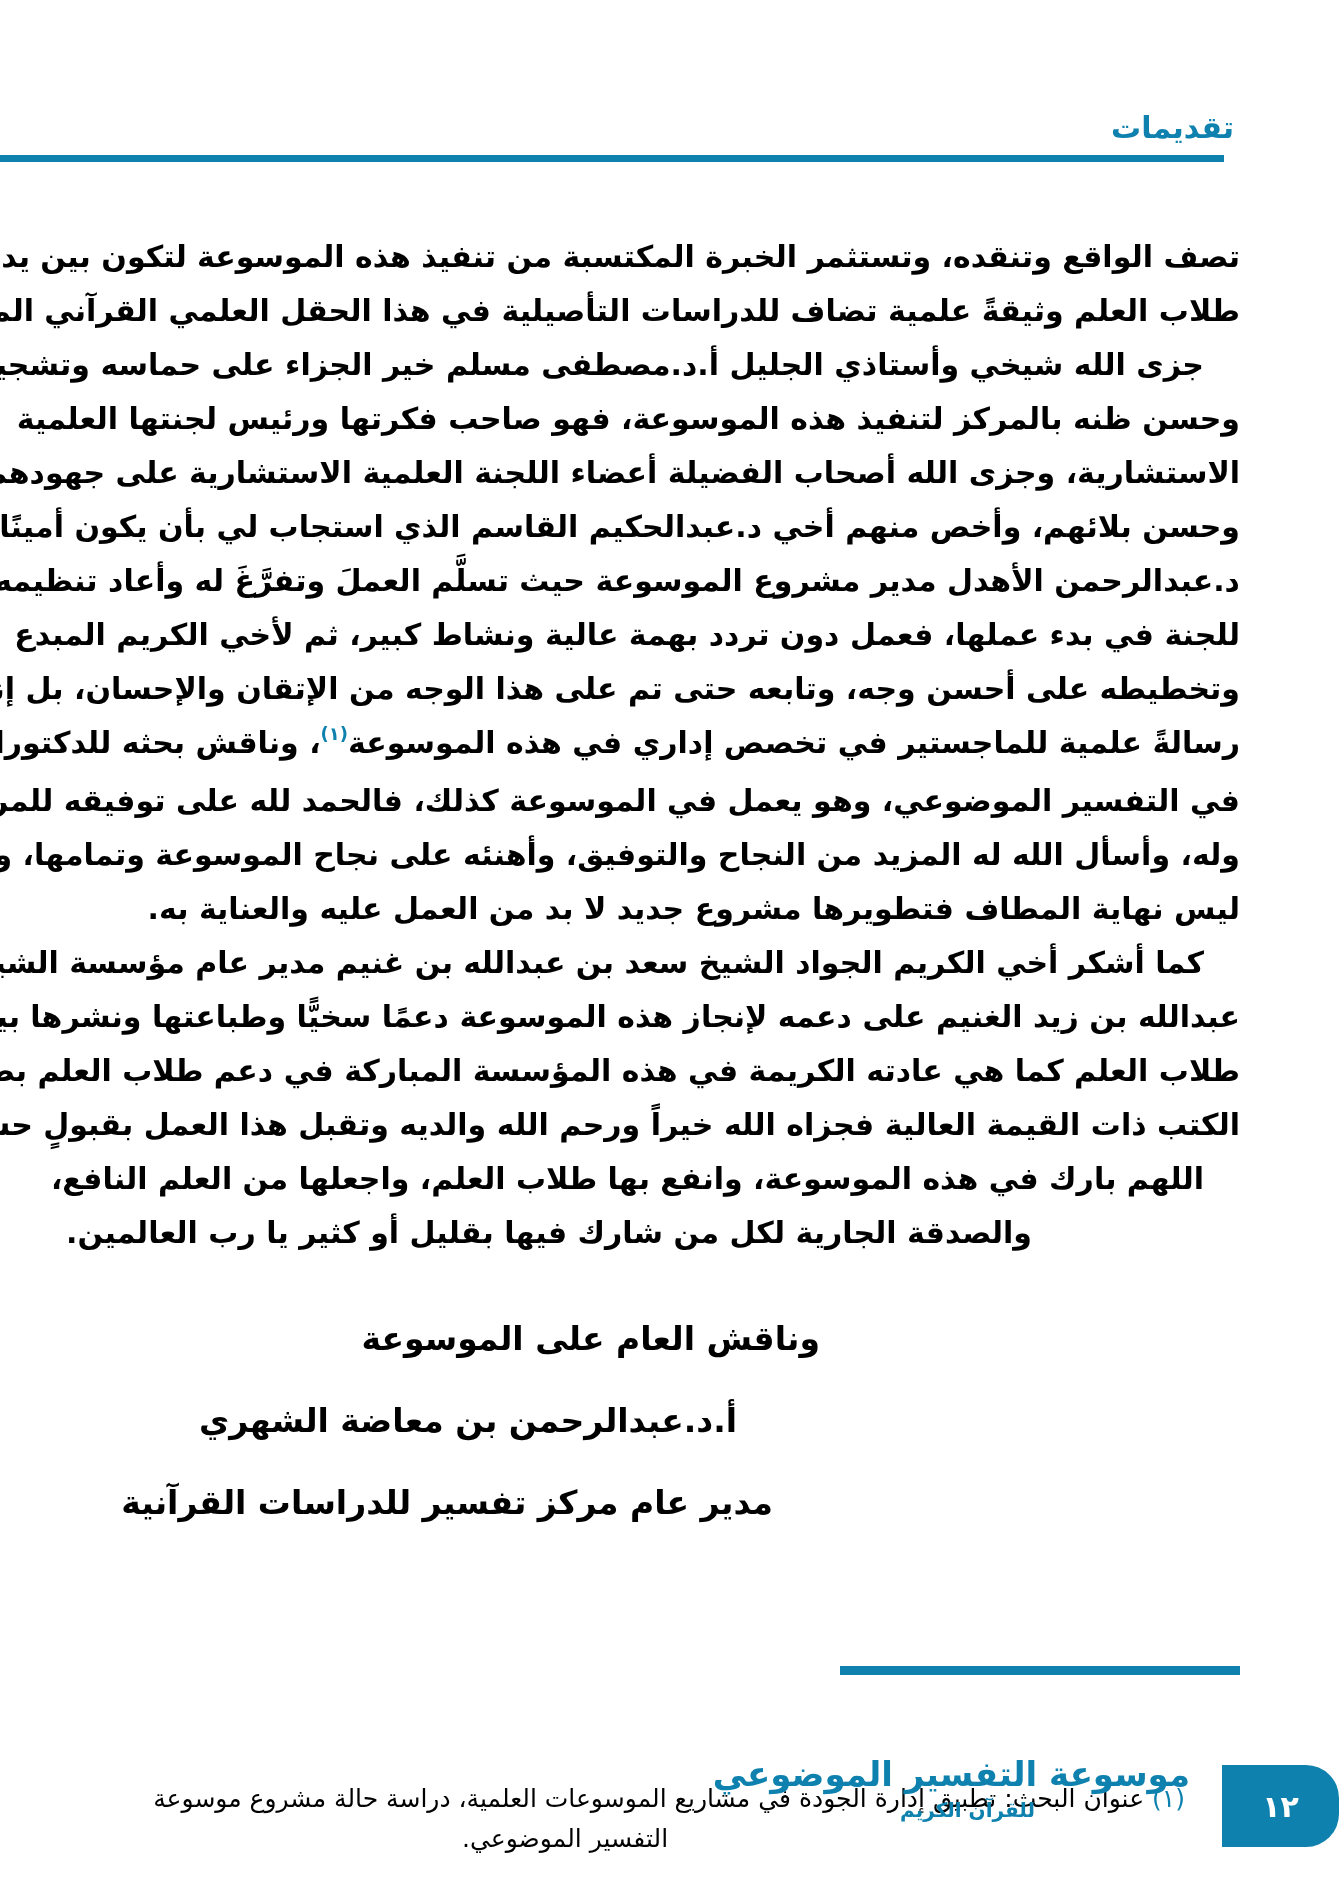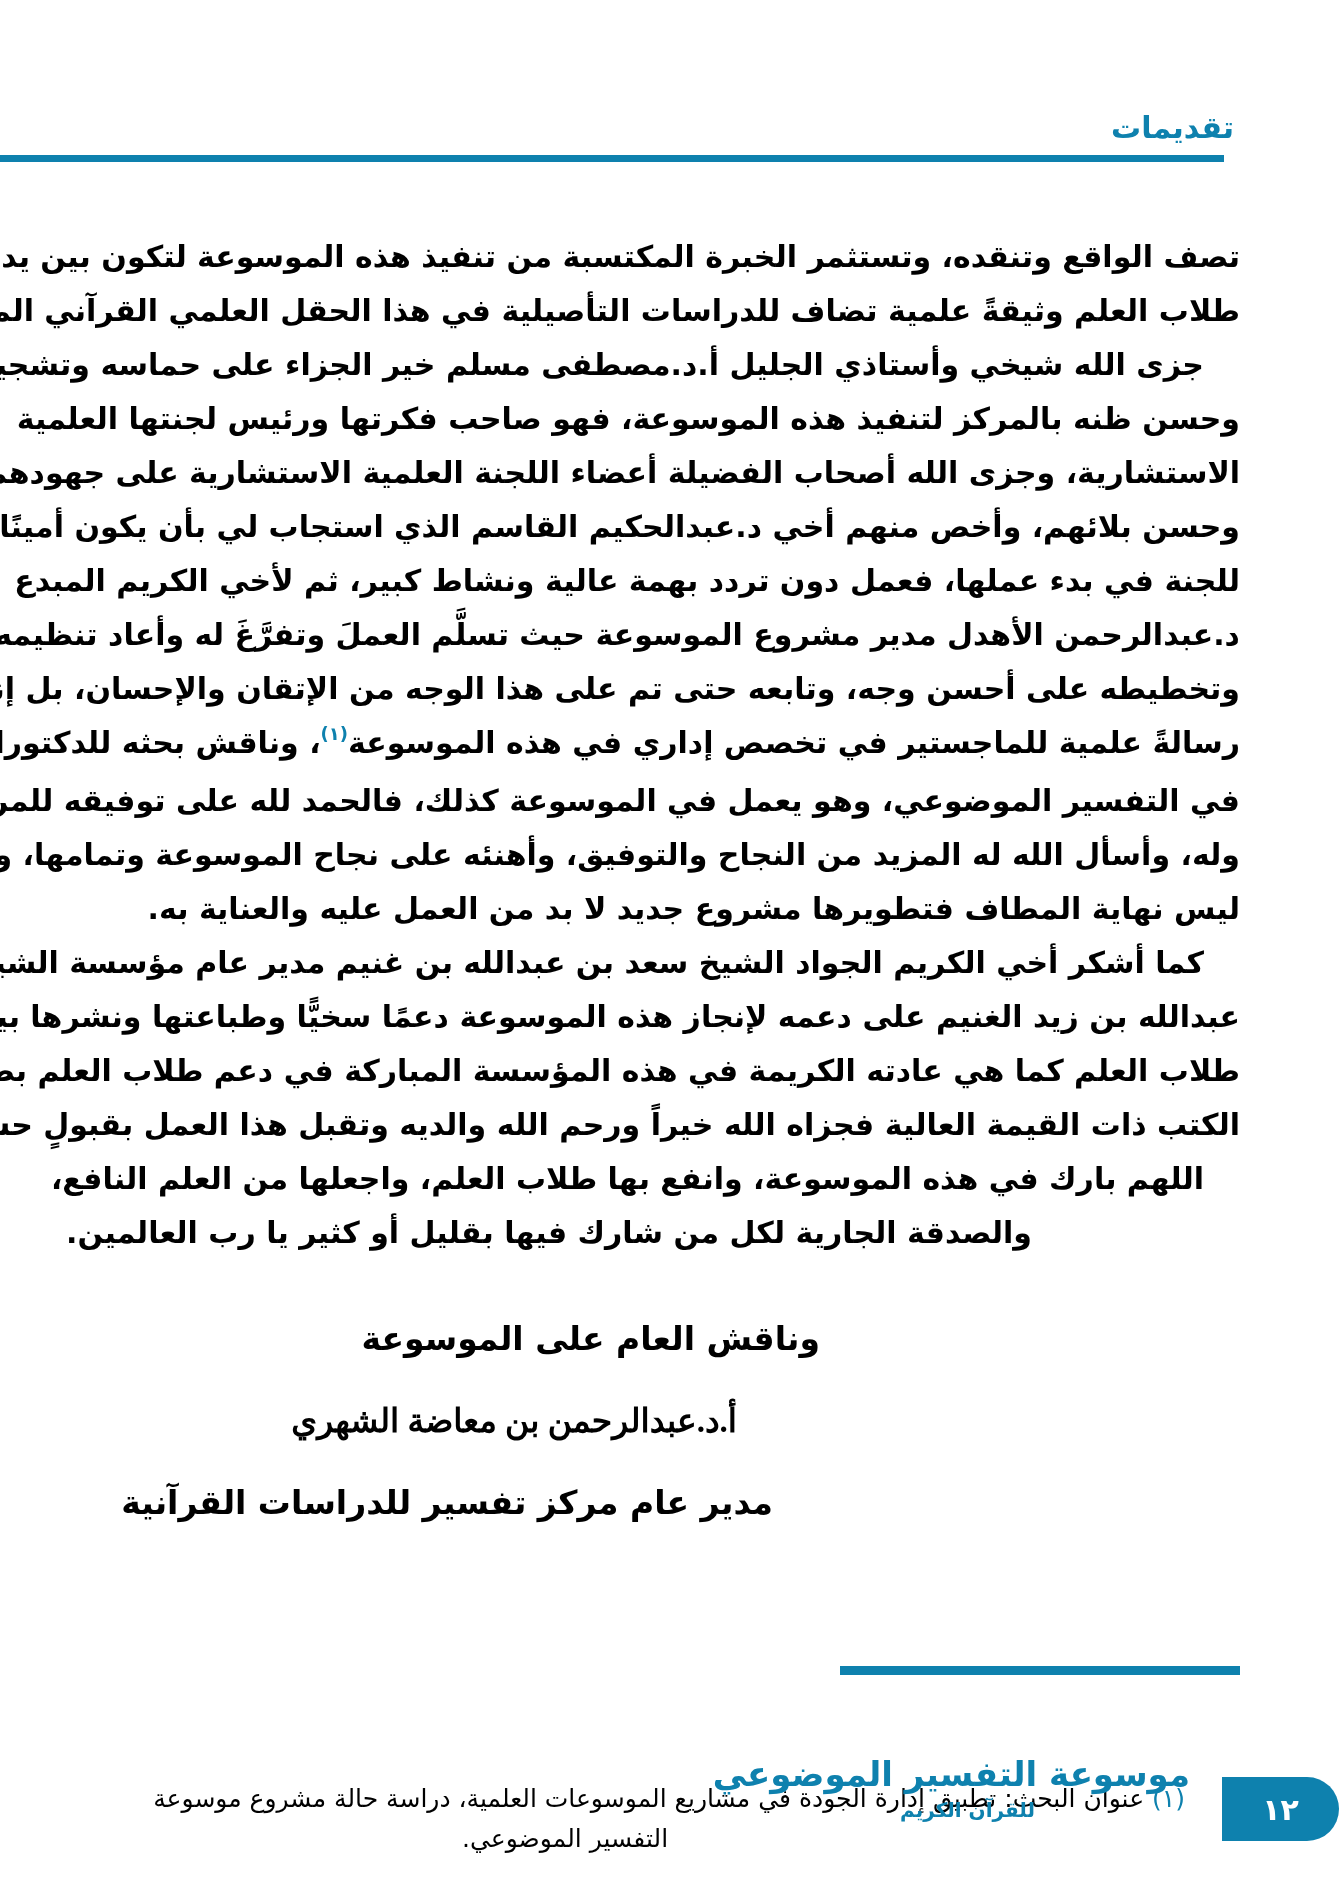--- a/index.html
+++ b/index.html
@@ -67,21 +67,21 @@
     direction: rtl;
   }
   .sig-line {
     font-size: 33px;
     font-weight: bold;
     line-height: 82px;
     text-align: right;
     white-space: nowrap;
   }
   .sig-role     { margin-right: 420px; }
-  .sig-name     { margin-right: 503px; font-family: Liberation Serif, serif; }
+  .sig-name     { margin-right: 503px; }
   .sig-position { margin-right: 467px; }
   
   .footnote-separator {
     position: absolute;
     top: 1666px;
     right: 99px;
     width: 400px;
     height: 9px;
     background: var(--accent);
   }
@@ -130,27 +130,26 @@
     font-size: 20px;
     font-weight: bold;
     line-height: 1.2;
     margin-top: 2px;
   }
   .page-number-badge {
     position: absolute;
     top: 1765px;
     right: 0;
     width: 117px;
-    height: 64px;
+    height: 82px;
     background: var(--accent);
     border-radius: 0 33px 33px 0; 
     display: flex;
     align-items: center;
     justify-content: center;
-    margin-top: 12px;
   }
   .page-number {
     color: #ffffff;
     font-size: 30px;
     font-weight: bold;
     letter-spacing: 4px;
   }
 </style>
 </head>
 <body>
@@ -160,22 +159,22 @@
   <div class="header-title">تقديمات</div>
   <div class="header-rule"></div>
 
   <div class="body-text">
     <div class="bline">تصف الواقع وتنقده، وتستثمر الخبرة المكتسبة من تنفيذ هذه الموسوعة لتكون بين يدي</div>
     <div class="bline">طلاب العلم وثيقةً علمية تضاف للدراسات التأصيلية في هذا الحقل العلمي القرآني المبارك.</div>
     <div class="bline indent">جزى الله شيخي وأستاذي الجليل أ.د.مصطفى مسلم خير الجزاء على حماسه وتشجيعه</div>
     <div class="bline">وحسن ظنه بالمركز لتنفيذ هذه الموسوعة، فهو صاحب فكرتها ورئيس لجنتها العلمية</div>
     <div class="bline">الاستشارية، وجزى الله أصحاب الفضيلة أعضاء اللجنة العلمية الاستشارية على جهودهم</div>
     <div class="bline">وحسن بلائهم، وأخص منهم أخي د.عبدالحكيم القاسم الذي استجاب لي بأن يكون أمينًا</div>
+    <div class="bline">د.عبدالرحمن الأهدل مدير مشروع الموسوعة حيث تسلَّم العملَ وتفرَّغَ له وأعاد تنظيمه</div>
     <div class="bline">للجنة في بدء عملها، فعمل دون تردد بهمة عالية ونشاط كبير، ثم لأخي الكريم المبدع</div>
-    <div class="bline">د.عبدالرحمن الأهدل مدير مشروع الموسوعة حيث تسلَّم العملَ وتفرَّغَ له وأعاد تنظيمه</div>
     <div class="bline">وتخطيطه على أحسن وجه، وتابعه حتى تم على هذا الوجه من الإتقان والإحسان، بل إنه قدَّم</div>
     <div class="bline"><span>رسالةً علمية للماجستير في تخصص إداري في هذه الموسوعة</span><span class="fn-sup">(١)</span><span>، وناقش بحثه للدكتوراه</span></div>
     <div class="bline">في التفسير الموضوعي، وهو يعمل في الموسوعة كذلك، فالحمد لله على توفيقه للمركز</div>
     <div class="bline">وله، وأسأل الله له المزيد من النجاح والتوفيق، وأهنئه على نجاح الموسوعة وتمامها، وهذا</div>
     <div class="bline end13">ليس نهاية المطاف فتطويرها مشروع جديد لا بد من العمل عليه والعناية به.</div>
     <div class="bline indent">كما أشكر أخي الكريم الجواد الشيخ سعد بن عبدالله بن غنيم مدير عام مؤسسة الشيخ</div>
     <div class="bline">عبدالله بن زيد الغنيم على دعمه لإنجاز هذه الموسوعة دعمًا سخيًّا وطباعتها ونشرها بين</div>
     <div class="bline">طلاب العلم كما هي عادته الكريمة في هذه المؤسسة المباركة في دعم طلاب العلم بطباعة</div>
     <div class="bline end17">الكتب ذات القيمة العالية فجزاه الله خيراً ورحم الله والديه وتقبل هذا العمل بقبولٍ حسن.</div>
     <div class="bline indent">اللهم بارك في هذه الموسوعة، وانفع بها طلاب العلم، واجعلها من العلم النافع،</div>

